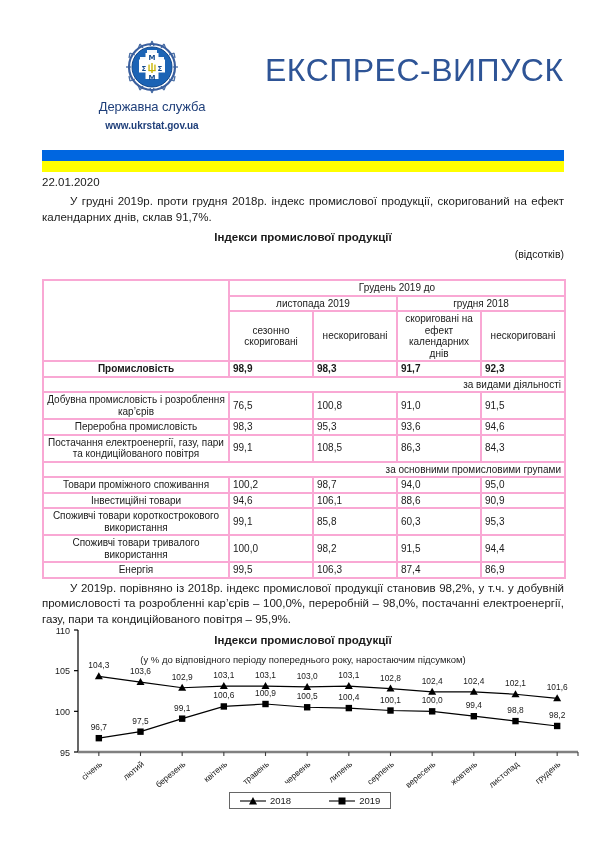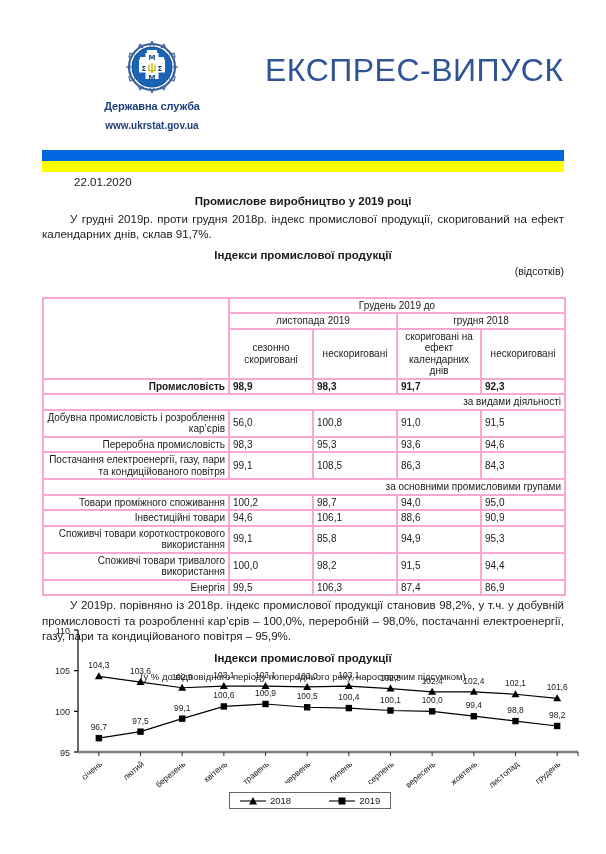--- a/index.html
+++ b/index.html
@@ -20,21 +20,21 @@
   }
   .org-block{
     position:absolute; left:62px; top:38px; width:180px;
     text-align:center;
   }
   .emblem{
     width:58px; height:58px; margin:0 auto 4px auto; position:relative;
   }
   .emblem svg{display:block;}
   .org-name{
-    font-size:11px; font-weight:bold; color:#1f3f7a;
+    font-size:13px; font-weight:normal; color:#1f3f7a;
     line-height:13px; letter-spacing:-0.1px;
   }
   .org-url{
     margin-top:7px;
     font-size:10px; font-weight:bold; color:#1f3f7a;
   }
   .main-title{
     position:absolute; left:265px; top:52px;
     font-size:32px; color:#2e5496; letter-spacing:0.5px;
     font-family:"Liberation Sans", sans-serif;
@@ -42,21 +42,20 @@
 
   
   .flagbar{ position:absolute; left:42px; top:150px; width:522px; height:22px; }
   .flagbar .blue{ height:11px; background:#0066e0; }
   .flagbar .yellow{ height:11px; background:#ffff00; }
 
   
   .date{
     position:absolute; left:42px; top:176px;
     font-size:11.5px;
-    margin-left:32px;
   }
   .content{
     position:absolute; left:42px; top:194px; width:522px;
     font-size:11.5px; line-height:15.5px;
   }
   .sec-title{
     text-align:center; font-weight:bold; font-size:11.5px; margin:0 0 2px 0;
   }
   p.para{
     margin:0; text-indent:28px; text-align:justify;
@@ -73,21 +72,21 @@
   table.idx td, table.idx th{
     border:2px solid #f9a8d4; padding:1px 3px; vertical-align:middle;
     font-weight:normal; font-size:10px; line-height:11.5px;
   }
   table.idx th{ text-align:center; }
   .col-name{ width:186px; }
   .col-v{ width:84px; }
   td.num{ text-align:left; padding-right:6px; }
   tr.total td{ font-weight:bold; }
   td.grp{ text-align:right; font-size:10px; padding:0 2px;}
-  td.nm{ text-align:right; }
+  td.nm{ text-align:center; }
   .hdr-tall{ height:34px; }
 
   
   .chart-title{ text-align:center; font-weight:bold; font-size:11.5px; margin-top:6px;}
   .chart-sub{ text-align:center; font-size:9.5px; margin-top:3px; }
   .chart-wrap{
     position:absolute; left:0px; top:624px; width:606px; height:205px;
   }
   .chart-wrap svg{ display:block; }
   .legend-box{
@@ -151,21 +150,20 @@
 
   <div class="flagbar">
     <div class="blue"></div>
     <div class="yellow"></div>
   </div>
 
   <div class="date">22.01.2020</div>
 
   <div class="content">
 
-    <div class="sec-title">Промислове виробництво у 2019 році</div>
 
     <p class="para">У грудні 2019р. проти грудня 2018р. індекс промислової продукції, скоригований на ефект календарних днів, склав 91,7%.</p>
 
     <div class="tbl-title">Індекси промислової продукції</div>
     <div class="units">(відсотків)</div>
 
     <table class="idx">
       <colgroup>
         <col class="col-name">
           <col class="col-v">
@@ -195,21 +193,21 @@
           <td class="num">98,9</td>
           <td class="num">98,3</td>
           <td class="num">91,7</td>
           <td class="num">92,3</td>
         </tr>
         <tr>
           <td class="grp" colspan="5">за видами діяльності</td>
         </tr>
         <tr>
           <td class="nm">Добувна промисловість і розроблення кар’єрів</td>
-          <td class="num">56,0</td>
+          <td class="num">76,5</td>
           <td class="num">100,8</td>
           <td class="num">91,0</td>
           <td class="num">91,5</td>
         </tr>
         <tr>
           <td class="nm">Переробна промисловість</td>
           <td class="num">98,3</td>
           <td class="num">95,3</td>
           <td class="num">93,6</td>
           <td class="num">94,6</td>
@@ -235,21 +233,21 @@
           <td class="nm">Інвестиційні товари</td>
           <td class="num">94,6</td>
           <td class="num">106,1</td>
           <td class="num">88,6</td>
           <td class="num">90,9</td>
         </tr>
         <tr>
           <td class="nm">Споживчі товари короткострокового використання</td>
           <td class="num">99,1</td>
           <td class="num">85,8</td>
-          <td class="num">94,9</td>
+          <td class="num">60,3</td>
           <td class="num">95,3</td>
         </tr>
         <tr>
           <td class="nm">Споживчі товари тривалого використання</td>
           <td class="num">100,0</td>
           <td class="num">98,2</td>
           <td class="num">91,5</td>
           <td class="num">94,4</td>
         </tr>
         <tr>

